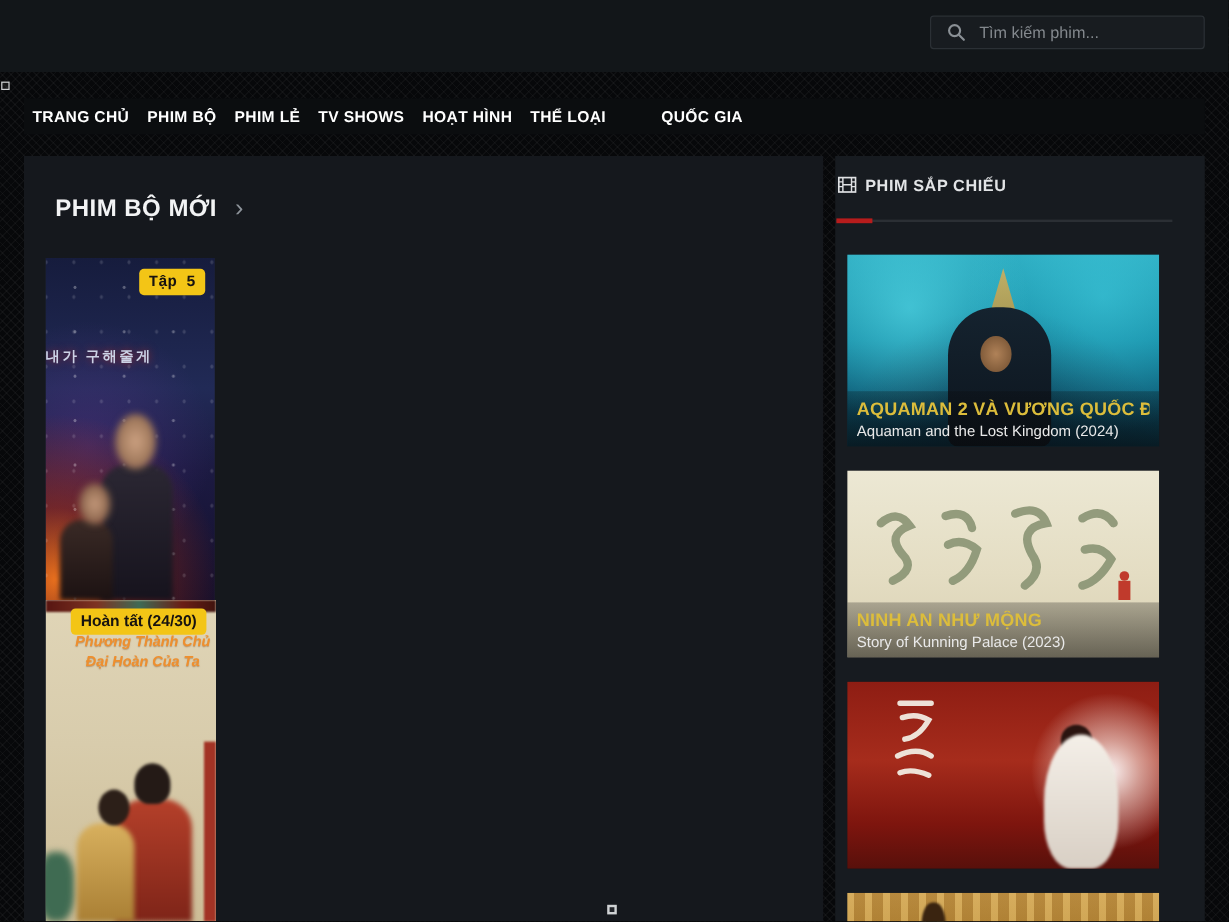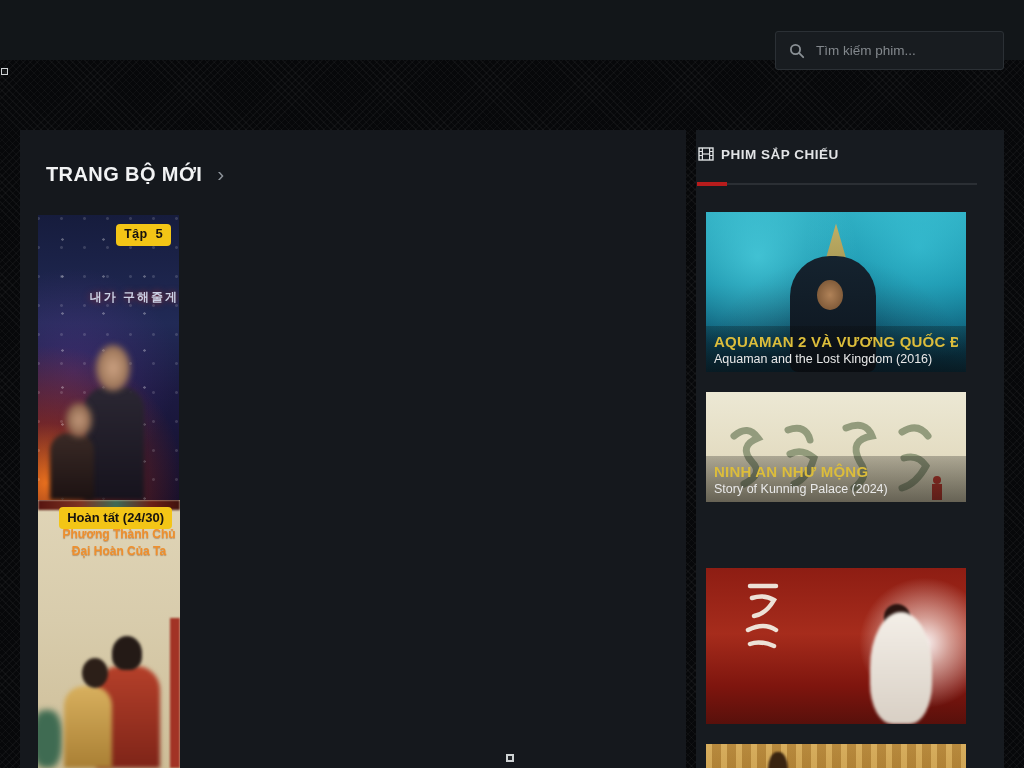--- a/index.html
+++ b/index.html
@@ -8,21 +8,21 @@
     position:relative;width:1024px;height:768px;overflow:hidden;
     font-family:"Liberation Sans","DejaVu Sans",sans-serif;
     background-color:#07080a;
     background-image:
       repeating-linear-gradient(45deg, rgba(255,255,255,0.035) 0 1px, transparent 1px 5px),
       repeating-linear-gradient(135deg, rgba(255,255,255,0.03) 0 1px, transparent 1px 5px);
   }
   
   .topbar{position:absolute;left:0;top:0;width:1024px;height:60px;background:#121619;}
   .searchbox{
-    position:absolute;left:775px;top:31px;width:229px;height:39px;
+    position:absolute;left:775px;top:13px;width:229px;height:28px;
     background:#181c20;border:1px solid #2b3035;border-radius:3px;
     display:flex;align-items:center;padding:0 10px;
   }
   .searchbox svg{flex:0 0 auto;margin:0 9px 0 3px;}
   .searchbox input{
     flex:1;background:transparent;border:none;outline:none;
     color:#c7cbd0;font-size:13.5px;font-family:inherit;width:100%;
   }
   .searchbox input::placeholder{color:#83888d;}
   
@@ -59,36 +59,36 @@
     background:
       radial-gradient(circle at 6% 94%, rgba(255,122,28,.9), rgba(188,48,10,.5) 20%, transparent 46%),
       radial-gradient(circle at 25% 55%, rgba(110,60,160,.35), transparent 55%),
       linear-gradient(180deg,#161c3d 0%,#212a56 38%,#1c1a42 62%,#140f2c 100%);
   }
   .stars{position:absolute;inset:0;opacity:.8;
     background-image:
       radial-gradient(rgba(255,255,255,.38) 1px, transparent 1.6px),
       radial-gradient(rgba(255,255,255,.18) 1px, transparent 1.6px);
     background-size:41px 37px,23px 29px;background-position:4px 6px,12px 18px;}
-  .k-title{position:absolute;top:26%;left:0;right:0;text-align:right;
+  .k-title{position:absolute;top:26%;left:0;right:0;text-align:left;
     color:#ccd2e6;font-size:12px;font-weight:bold;letter-spacing:2px;
     text-shadow:0 0 7px rgba(150,40,40,.95);}
   .k-face{position:absolute;border-radius:50%;filter:blur(3px);}
   .k-face.main-face{left:58px;top:130px;width:34px;height:46px;background:radial-gradient(#cda282,#7e5a40);}
   .k-face.side-face{left:28px;top:188px;width:26px;height:34px;background:radial-gradient(#c69a7c,#6e4c36);}
   .k-body{position:absolute;left:46px;top:172px;width:60px;height:113px;border-radius:22px 22px 0 0;
     background:linear-gradient(180deg,#2b2733,#16131d);filter:blur(2px);}
   .k-body2{position:absolute;left:12px;top:218px;width:44px;height:67px;border-radius:18px 18px 0 0;
     background:linear-gradient(180deg,#3a2a26,#1c1212);filter:blur(2px);}
   
   .art.hanfu{background:linear-gradient(180deg,#e0d5b7 0%,#d8ccac 45%,#cdbd97 100%);}
   .hanfu-topstrip{position:absolute;left:0;top:0;right:0;height:10px;filter:blur(1px);
     background:linear-gradient(90deg,#571511,#7e3322 30%,#3f6a55 55%,#6b1f16 80%,#40130e);}
   .hanfu-script{position:absolute;left:20px;right:0;text-align:center;color:#ef8f2d;
-    font-size:12px;font-weight:bold;line-height:17px;
+    font-size:12px;font-weight:bold;font-style:italic;line-height:17px;
     text-shadow:0 1px 1px rgba(120,60,10,.4);}
   .hanfu-script.l1{top:26px;}
   .hanfu-script.l2{top:43px;}
   .h-hair{position:absolute;left:74px;top:136px;width:30px;height:34px;border-radius:50% 50% 40% 40%;
     background:#241a16;filter:blur(1.5px);}
   .h-hair2{position:absolute;left:44px;top:158px;width:26px;height:30px;border-radius:50%;
     background:#2c1f18;filter:blur(1.5px);}
   .h-robe-red{position:absolute;left:58px;top:166px;width:64px;height:102px;border-radius:24px 24px 0 0;
     background:linear-gradient(180deg,#b5402a,#7e2418);filter:blur(2px);}
   .h-robe-gold{position:absolute;left:26px;top:186px;width:48px;height:82px;border-radius:20px 20px 0 0;
@@ -97,21 +97,21 @@
     background:#3f6b52;filter:blur(3px);}
   .h-column{position:absolute;right:0;top:118px;width:10px;height:150px;background:#a23325;filter:blur(1px);}
   
   .side-head{position:absolute;left:2px;top:16px;display:flex;align-items:center;}
   .side-head svg{margin-right:7px;}
   .side-title{color:#e2e4e6;font-size:13.5px;font-weight:bold;letter-spacing:.5px;}
   .side-divider{position:absolute;left:1px;top:53px;width:280px;height:2px;background:#2b2f34;}
   .side-divider::before{content:"";position:absolute;left:0;top:-1px;width:30px;height:4px;background:#b71c1c;}
   .card{position:absolute;left:10px;width:260px;height:160px;overflow:hidden;cursor:pointer;background:#11141a;}
   .card.c1{top:82px;}
-  .card.c2{top:262px;height:110px;}
+  .card.c2{top:262px;height:156px;}
   .card.c3{top:438px;height:156px;}
   .card.c4{top:614px;height:156px;}
   .card-overlay{
     position:absolute;left:0;right:0;bottom:0;height:46px;
     background:linear-gradient(180deg,rgba(8,8,8,.25),rgba(8,8,8,.55));
     padding:4px 8px 6px;display:flex;flex-direction:column;justify-content:flex-end;
   }
   .card-title{color:#dcbd3b;font-size:15px;font-weight:bold;white-space:nowrap;overflow:hidden;letter-spacing:.2px;}
   .card-sub{color:#e9e9e9;font-size:12.5px;margin-top:2px;white-space:nowrap;overflow:hidden;}
   
@@ -161,24 +161,33 @@
       <svg width="16" height="16" viewBox="0 0 16 16">
         <circle cx="6.5" cy="6.5" r="4.6" fill="none" stroke="#8a9095" stroke-width="1.8"></circle>
         <line x1="10.2" y1="10.2" x2="14.2" y2="14.2" stroke="#8a9095" stroke-width="1.8" stroke-linecap="round"></line>
       </svg>
       <input type="text" placeholder="Tìm kiếm phim..." style="">
     </div>
   </div>
 
   <div class="ph-square a"></div>
 
+  <div class="navbar">
+    <span class="nav-link">TRANG CHỦ</span>
+    <span class="nav-link">PHIM BỘ</span>
+    <span class="nav-link">PHIM LẺ</span>
+    <span class="nav-link">TV SHOWS</span>
+    <span class="nav-link">HOẠT HÌNH</span>
+    <span class="nav-link">THỂ LOẠI</span>
+    <span class="nav-link spaced">QUỐC GIA</span>
+  </div>
 
   <div class="panel main">
     <div class="section-head">
-      <span class="section-title">TRANG BỘ MỚI</span>
+      <span class="section-title">PHIM BỘ MỚI</span>
       <span class="section-chevron">›</span>
     </div>
 
     <div class="poster p1">
       <div class="art korean">
         <div class="stars"></div>
         <div class="k-title">내가 구해줄게</div>
         <div class="k-body"></div>
         <div class="k-body2"></div>
         <div class="k-face main-face"></div>
@@ -221,40 +230,40 @@
 
     <div class="card c1">
       <div class="art aquaman">
         <div class="aq-trident"></div>
         <div class="aq-figure">
           <div class="aq-face"></div>
         </div>
       </div>
       <div class="card-overlay">
         <div class="card-title">AQUAMAN 2 VÀ VƯƠNG QUỐC ĐÃ..</div>
-        <div class="card-sub">Aquaman and the Lost Kingdom (2016)</div>
+        <div class="card-sub">Aquaman and the Lost Kingdom (2024)</div>
       </div>
     </div>
 
     <div class="card c2">
       <div class="art kunning">
         <svg width="260" height="156" viewBox="0 0 260 156">
           <g stroke="#8a9474" stroke-width="7" fill="none" stroke-linecap="round" opacity="0.9">
             <path d="M28 44 q14 -12 24 2 q-20 8 -6 24 q12 12 -8 22"></path>
             <path d="M82 38 q18 -6 22 10 M84 62 q12 -6 24 4 q-6 20 -20 26"></path>
             <path d="M140 36 q20 -8 26 8 q-24 4 -12 26 q10 14 -6 26"></path>
             <path d="M196 40 q16 -10 26 4 M198 66 q14 -4 22 8 q-10 18 -24 22"></path>
           </g>
           <rect x="226" y="92" width="10" height="16" fill="#c03a2c"></rect>
           <circle cx="231" cy="88" r="4" fill="#c03a2c"></circle>
         </svg>
       </div>
       <div class="card-overlay">
         <div class="card-title">NINH AN NHƯ MỘNG</div>
-        <div class="card-sub">Story of Kunning Palace (2024)</div>
+        <div class="card-sub">Story of Kunning Palace (2023)</div>
       </div>
     </div>
 
     <div class="card c3">
       <div class="art lyf">
         <div class="lyf-hair"></div>
         <div class="lyf-figure"></div>
         <svg width="90" height="90" viewBox="0 0 90 90" style="position:absolute;left:28px;top:6px;">
           <g stroke="#f2ece2" stroke-width="4.5" fill="none" stroke-linecap="round" opacity="0.95">
             <path d="M16 12 h26 M18 24 q12 -4 22 2 q-8 14 -20 16"></path>

